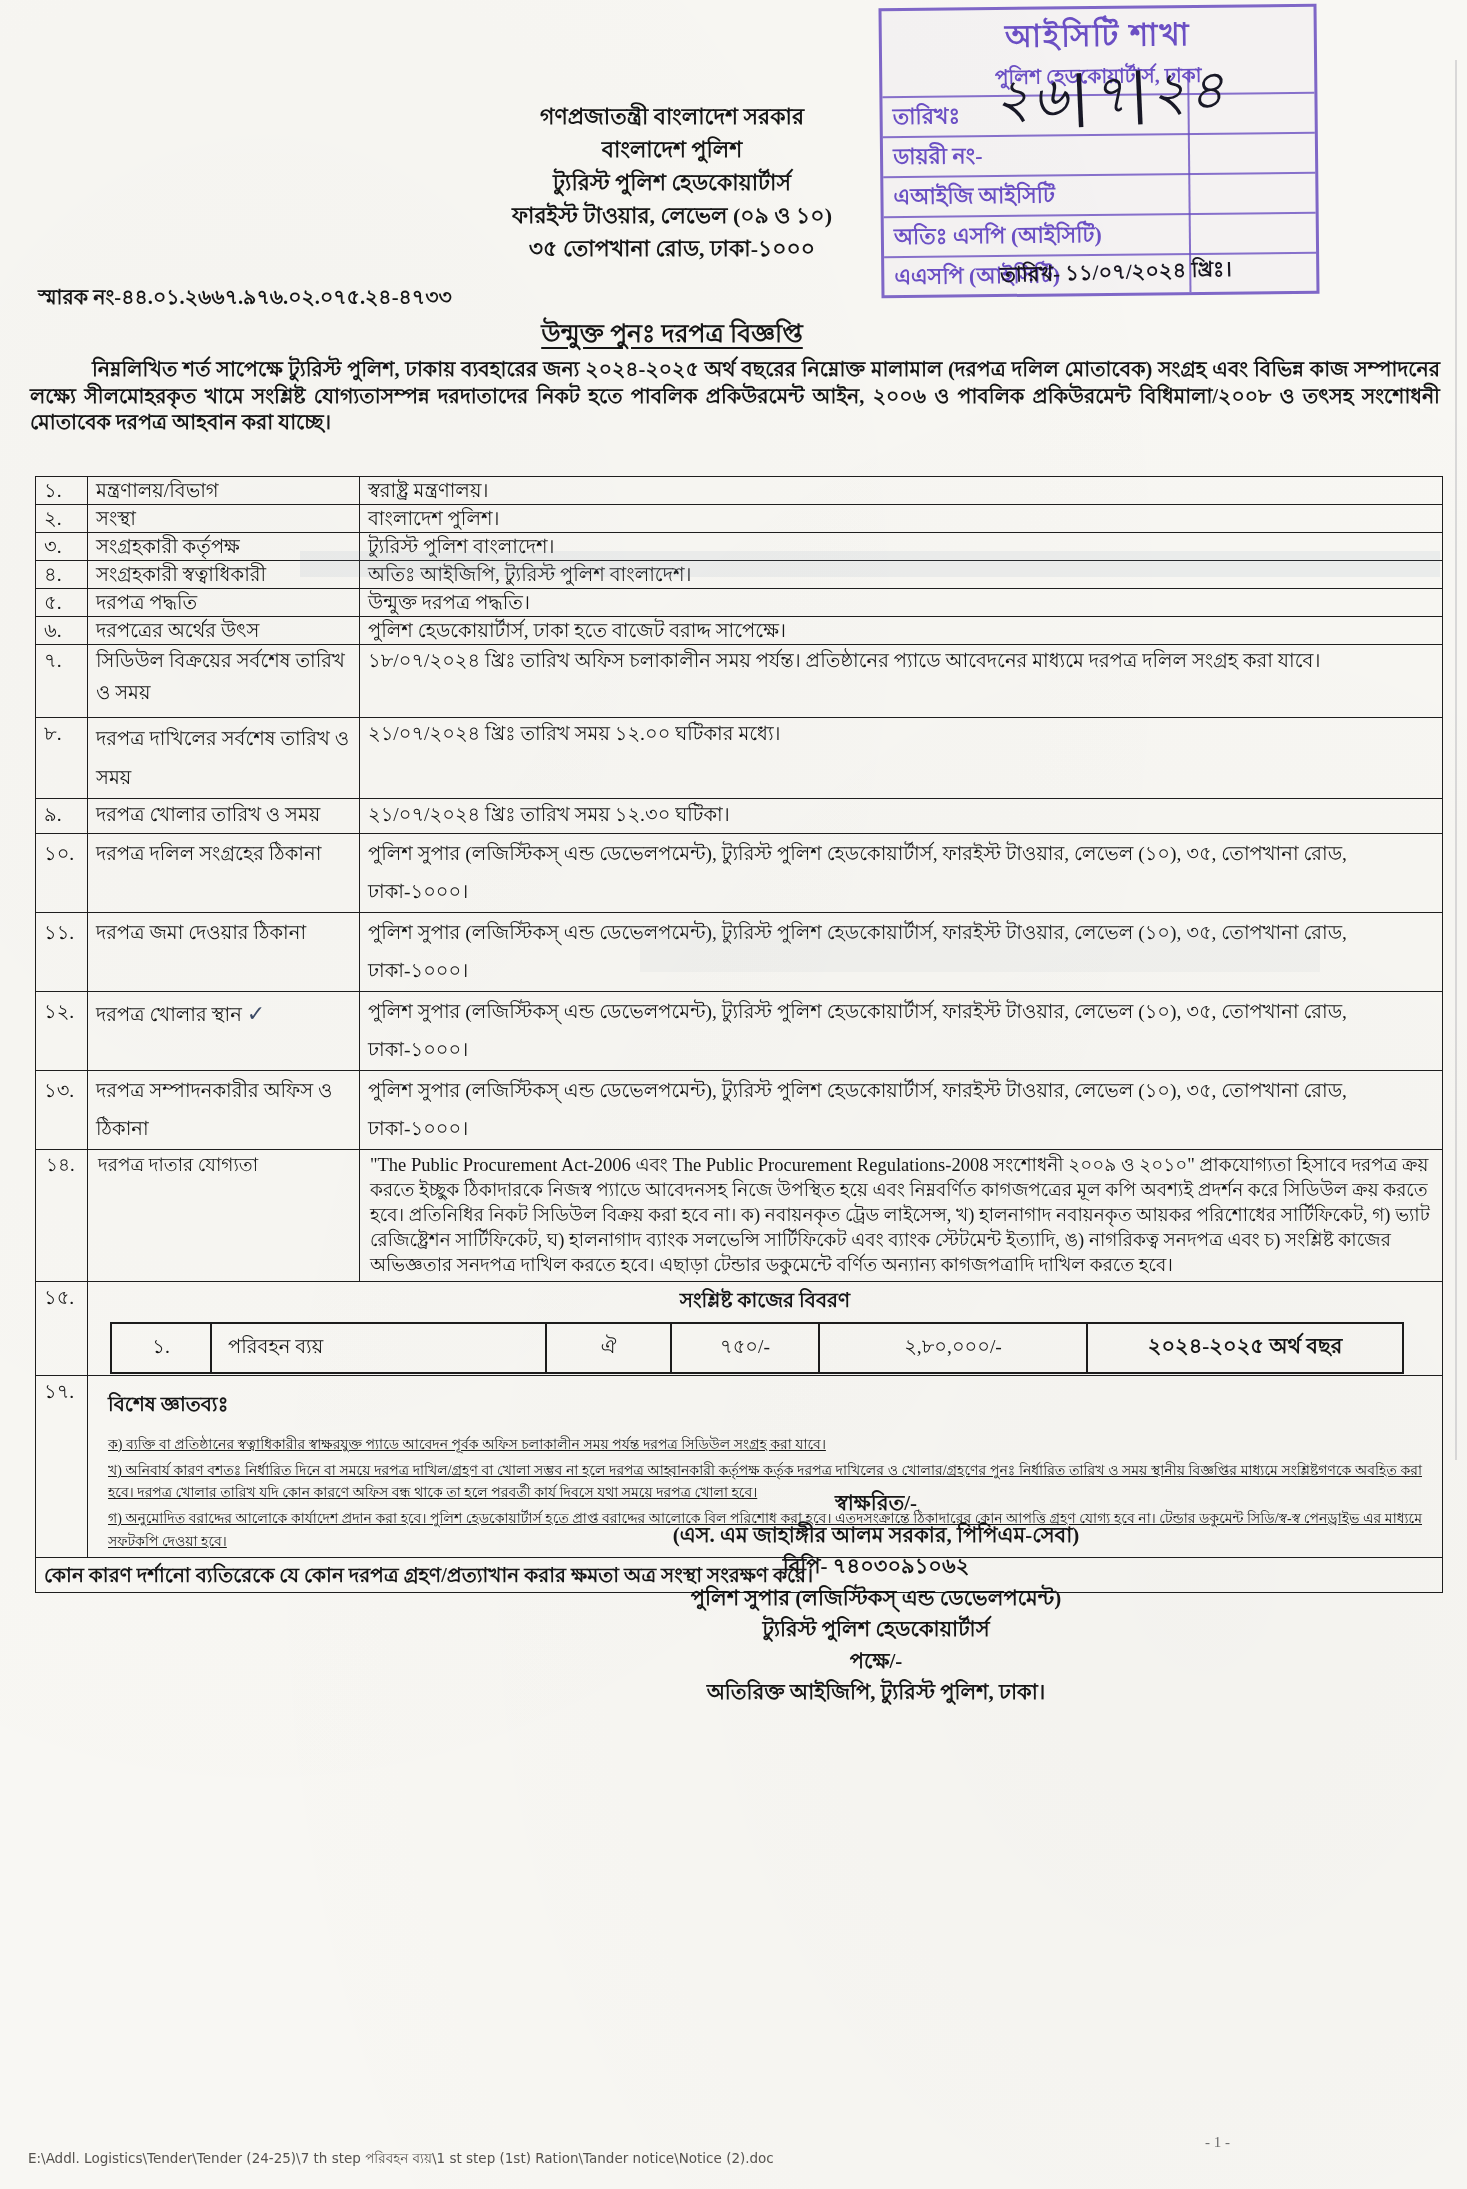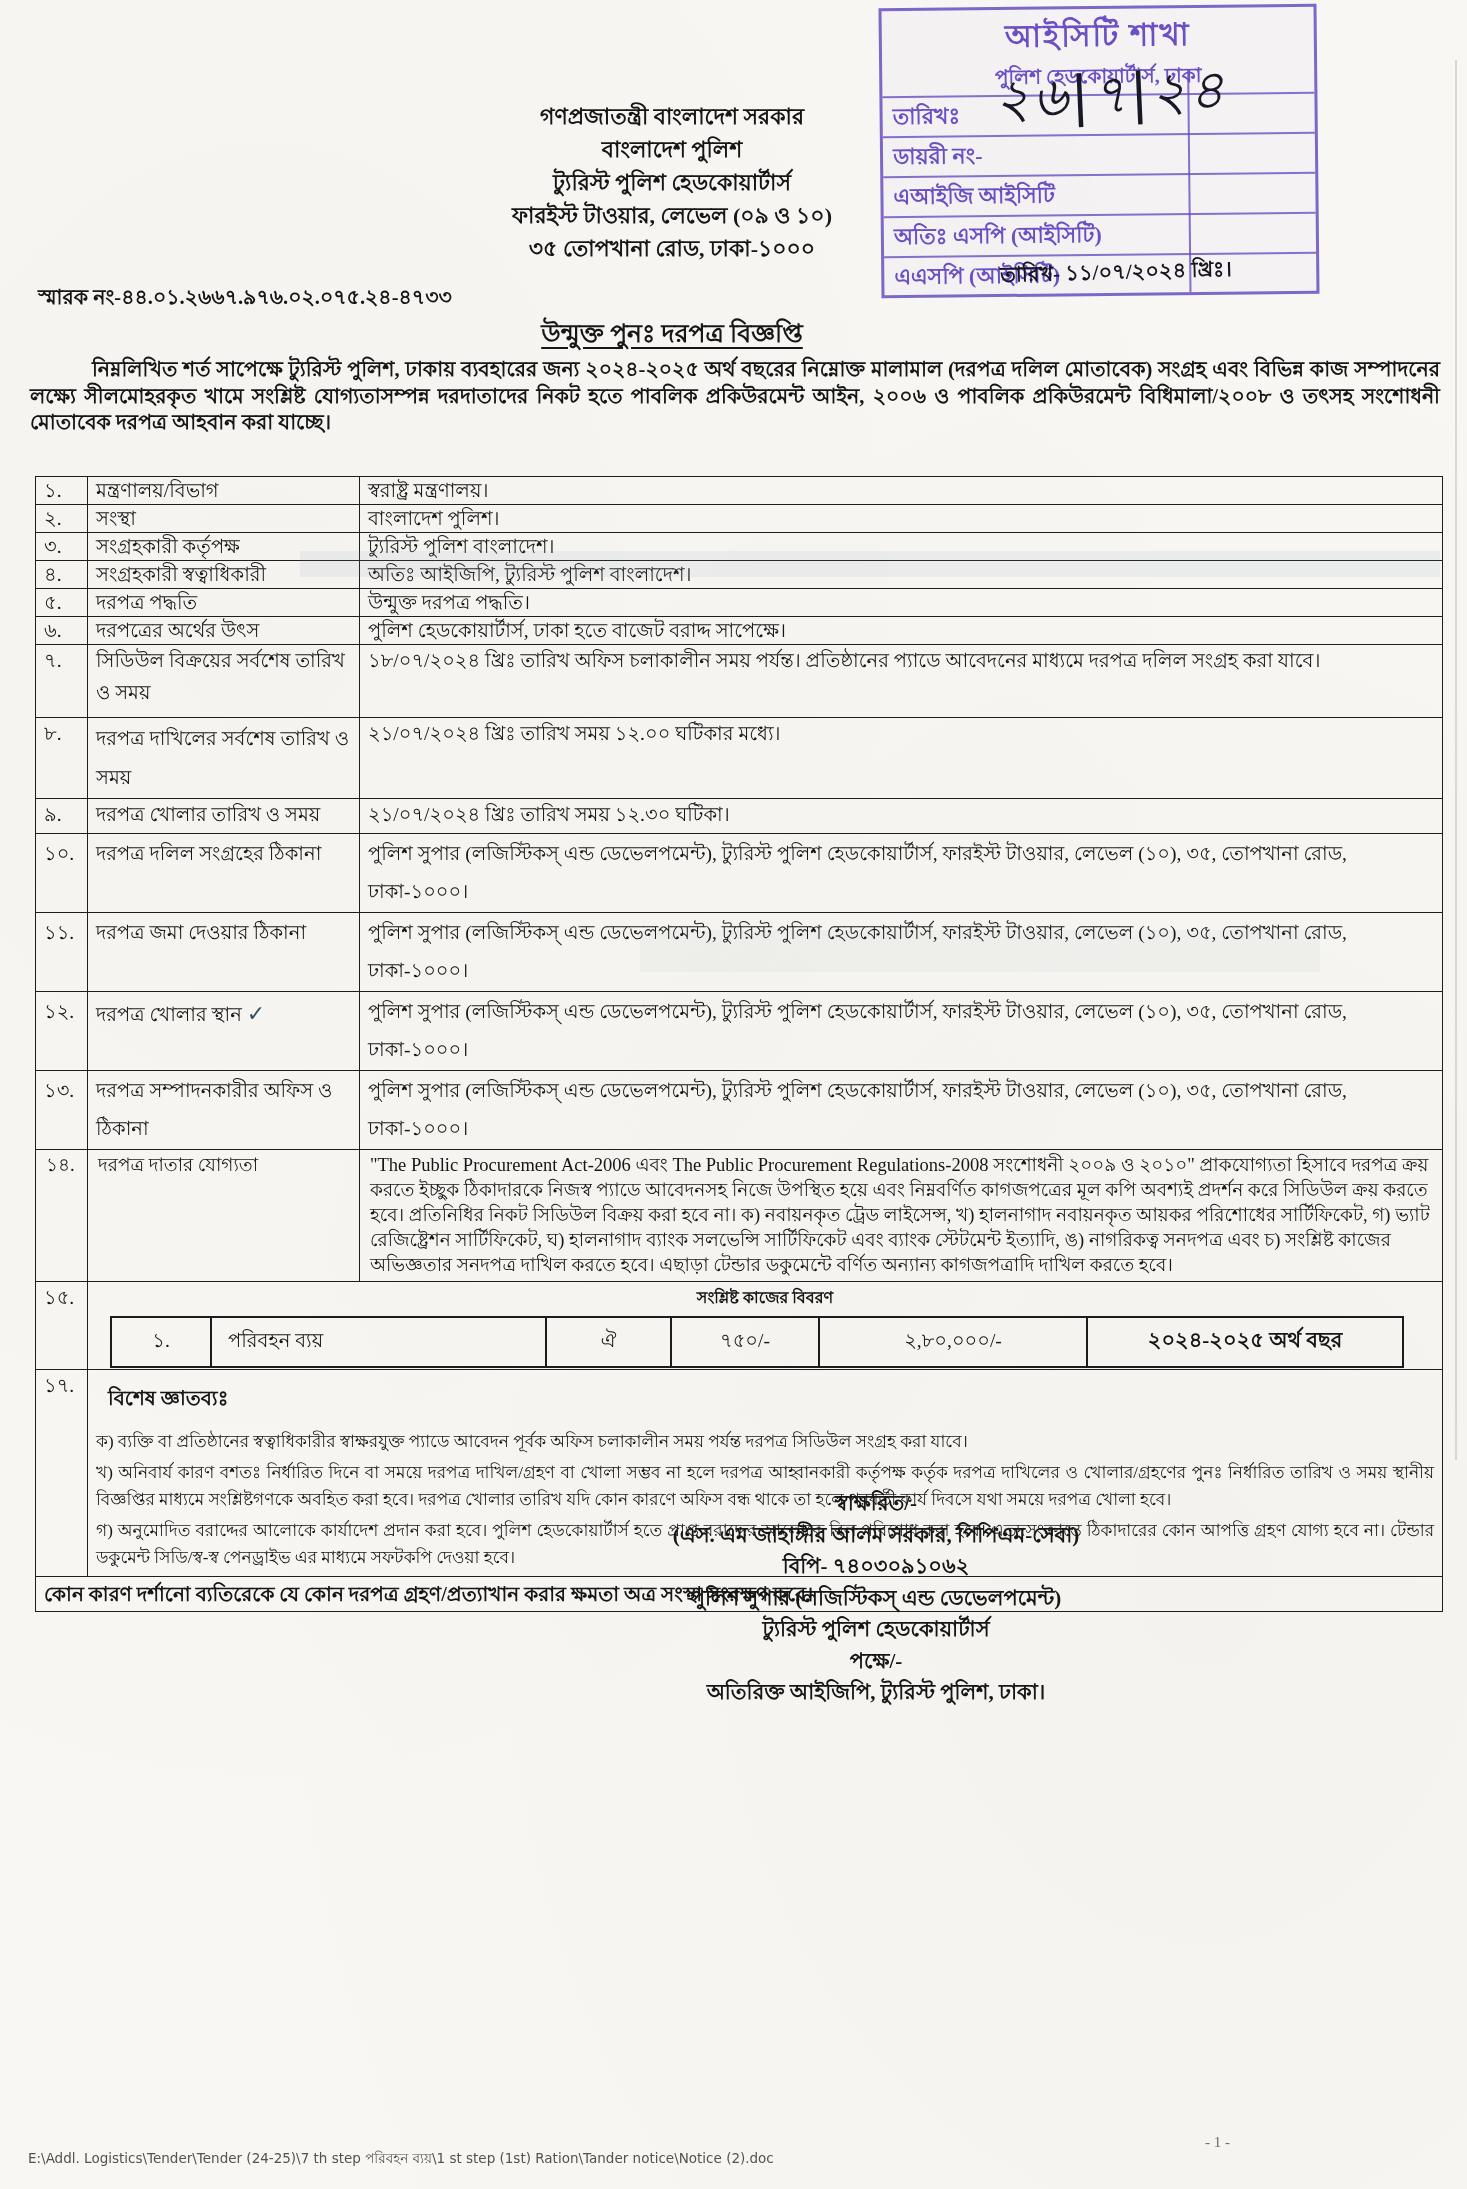--- a/index.html
+++ b/index.html
@@ -50,31 +50,31 @@
   tr.s td{height:25px; line-height:25px;}
   tr.t7 td{height:70px;}
   tr.t8 td{height:64px;}
   tr.t8 td.lbl{line-height:2.0;}
   tr.t9 td{height:27px;}
   tr.addr td{height:54px; line-height:1.95;}
   tr.para td{line-height:1.35; font-size:18.5px; padding:3px 10px;}
   .tick{color:#3c4a66; font-size:22px; font-family:"DejaVu Sans", sans-serif; font-weight:normal;}
   
   td.works-cell{padding:0 0 12px 0;}
-  .works-title{text-align:center; font-size:16px; font-weight:bold; padding:2px 0 4px;}
+  .works-title{text-align:center; font-size:20px; font-weight:bold; padding:2px 0 4px;}
   table.sub{border-collapse:collapse; margin-left:14px; width:1292px; font-size:19.5px; table-layout:fixed;}
   table.sub th, table.sub td{border:2px solid #1c1c1c; padding:2px 4px;}
   table.sub th{font-weight:bold; height:30px;}
   table.sub td{height:44px; text-align:center; vertical-align:middle;}
   td.sub-desc{text-align:left !important; padding-left:16px !important;}
   td.sub-term{font-weight:bold; font-size:21px;}
   
   td.notes-cell{padding:4px 10px 6px 10px;}
   .notes-title{font-weight:bold; font-size:20px; margin:12px;}
-  .notes-cell p{margin:3px 0; text-align:justify; line-height:1.62; font-size:17px;}
+  .notes-cell p{margin:3px 12px; text-align:justify; line-height:1.62; font-size:14px;text-decoration:underline;}
   td.reserve{font-weight:bold; height:32px; line-height:32px; font-size:20px;}
   
   .signature{position:absolute; top:1488px; left:876px; transform:translateX(-50%);
              text-align:center; font-size:21px; line-height:31.5px; font-weight:bold; white-space:nowrap;}
   
   .footer-path{position:absolute; left:28px; top:2148px; font-size:13.5px; color:#55524e;
                font-family:"DejaVu Sans", sans-serif;}
   .footer-page{position:absolute; left:1205px; top:2134px; font-size:15px; color:#6b6b6b;}
   
   .streak1{position:absolute; top:551px; left:300px; width:1140px; height:26px;

